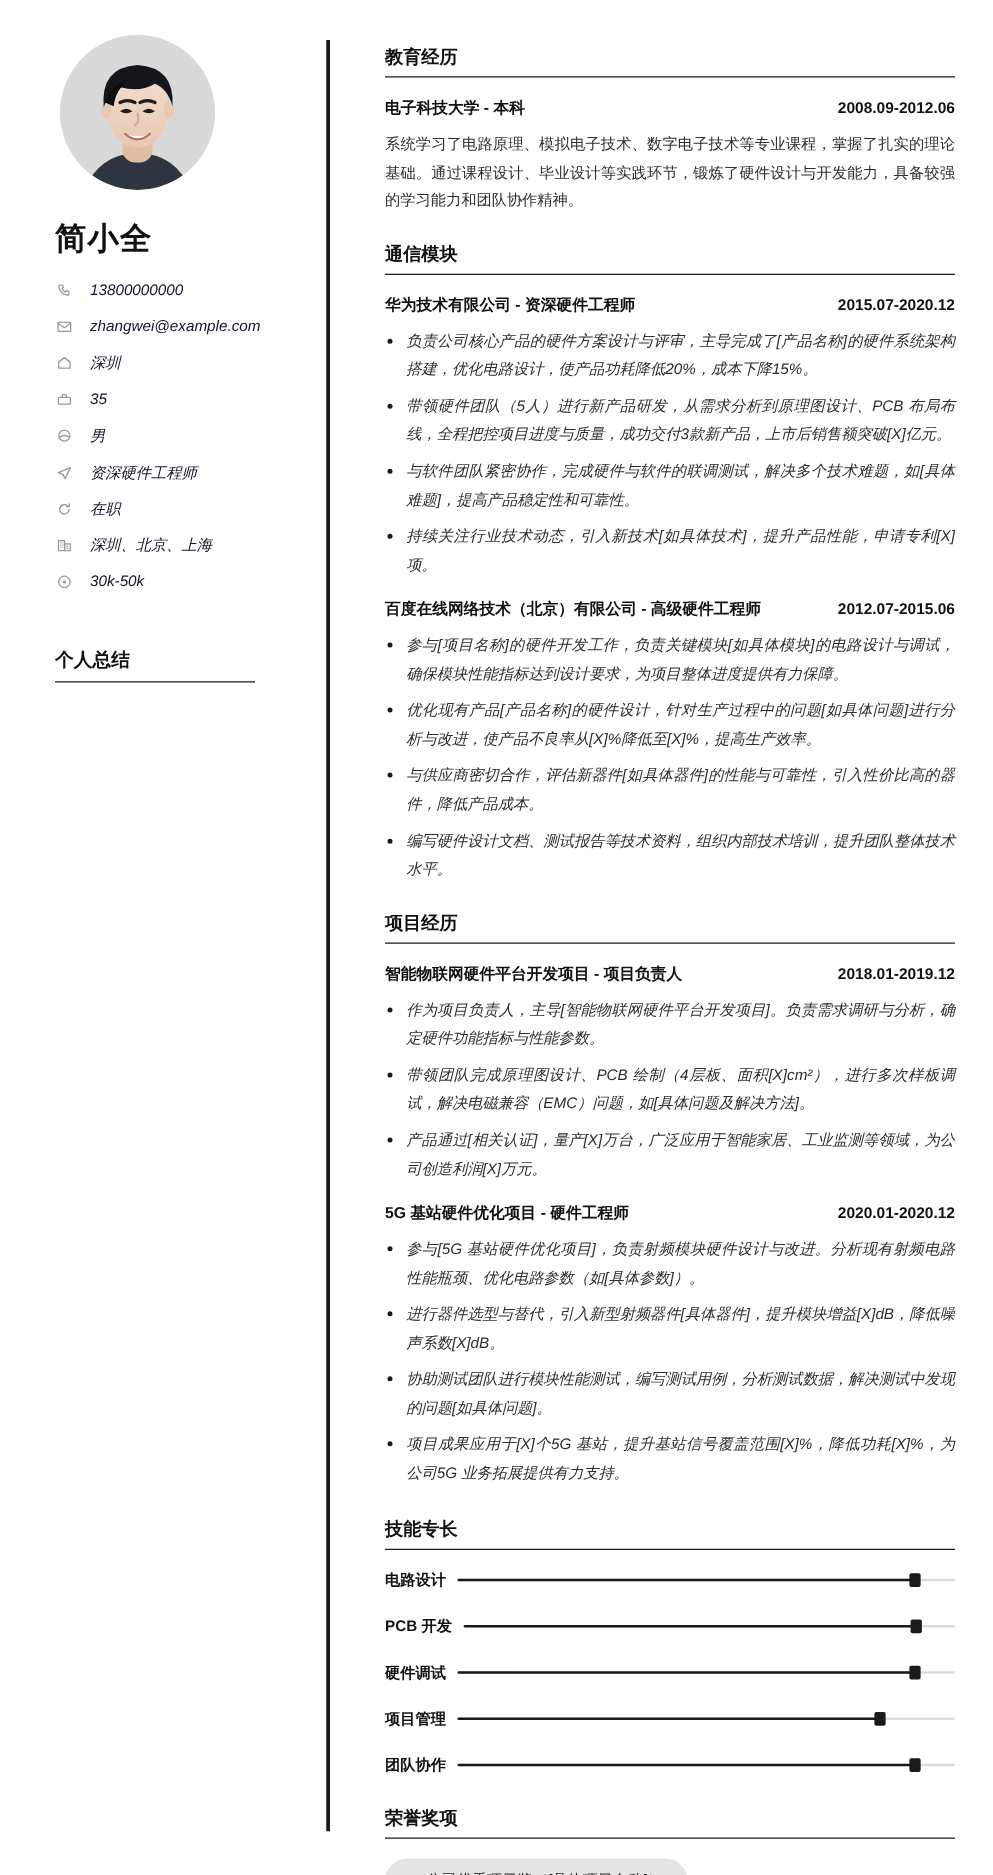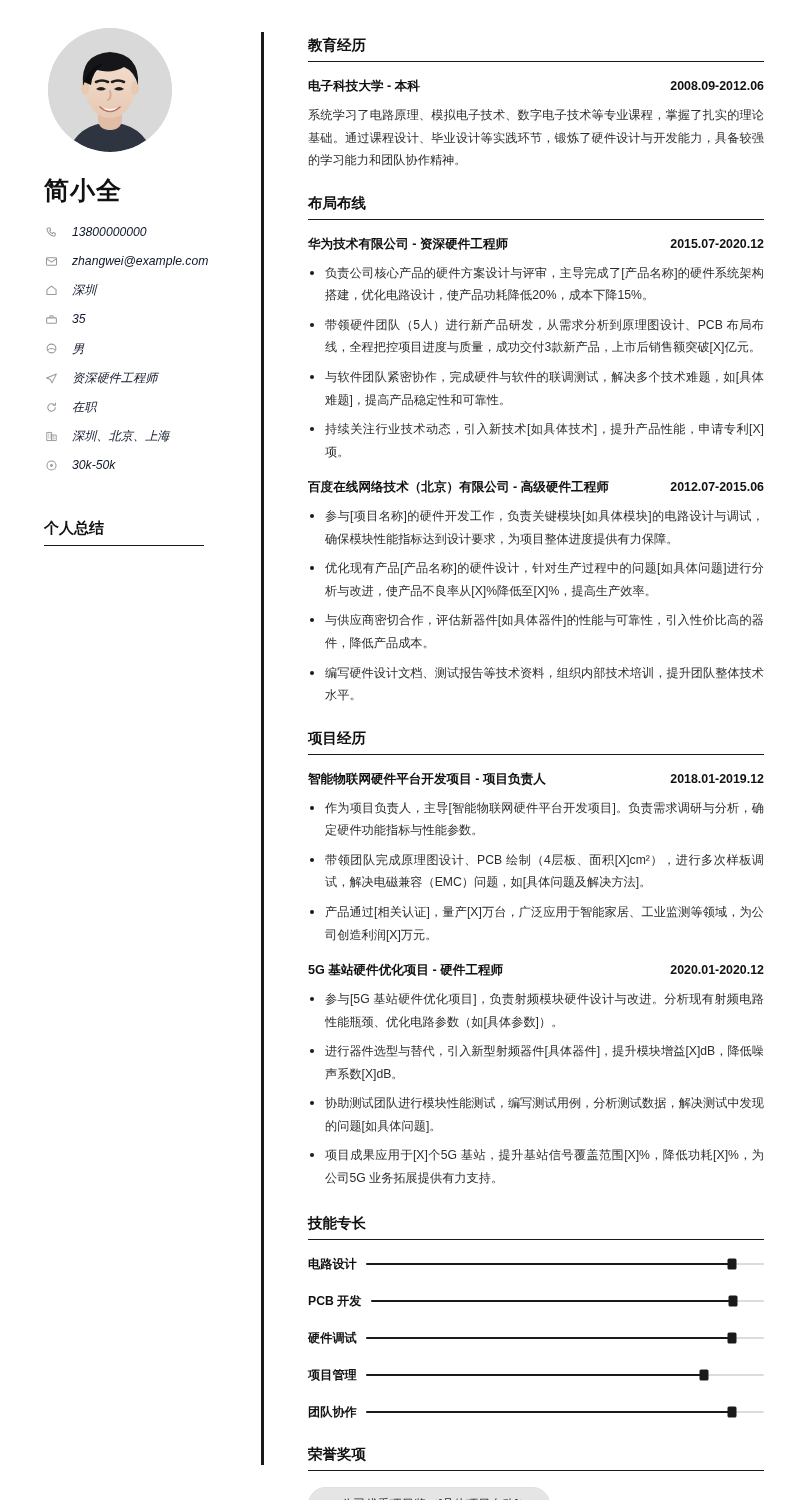--- a/index.html
+++ b/index.html
@@ -128,21 +128,21 @@
     font-weight: 700;
     color: #111;
     white-space: nowrap;
   }
   .entry-desc {
     font-size: 12.2px;
     line-height: 1.85;
     color: #2d2d2d;
     text-align: justify;
   }
-  .bullets { list-style: none; }
+  .bullets { list-style: none; font-style: italic; }
   .bullets li {
     position: relative;
     font-size: 12.2px;
     line-height: 1.85;
     color: #2d2d2d;
     padding-left: 17px;
     margin-bottom: 7px;
     text-align: justify;
   }
   .bullets li::before {
@@ -375,21 +375,21 @@
       <div class="entry">
         <div class="entry-head">
           <div class="entry-title">电子科技大学 - 本科</div>
           <div class="entry-date">2008.09-2012.06</div>
         </div>
         <div class="entry-desc">系统学习了电路原理、模拟电子技术、数字电子技术等专业课程，掌握了扎实的理论基础。通过课程设计、毕业设计等实践环节，锻炼了硬件设计与开发能力，具备较强的学习能力和团队协作精神。</div>
       </div>
     </section>
 
     <section class="section" style="margin-top:22px;">
-      <div class="sec-title">布局布线</div>
+      <div class="sec-title">通信模块</div>
 
       <div class="entry">
         <div class="entry-head">
           <div class="entry-title">华为技术有限公司 - 资深硬件工程师</div>
           <div class="entry-date">2015.07-2020.12</div>
         </div>
         <ul class="bullets">
           <li>负责公司核心产品的硬件方案设计与评审，主导完成了[产品名称]的硬件系统架构搭建，优化电路设计，使产品功耗降低20%，成本下降15%。</li>
           <li>带领硬件团队（5人）进行新产品研发，从需求分析到原理图设计、PCB 布局布线，全程把控项目进度与质量，成功交付3款新产品，上市后销售额突破[X]亿元。</li>
           <li>与软件团队紧密协作，完成硬件与软件的联调测试，解决多个技术难题，如[具体难题]，提高产品稳定性和可靠性。</li>

